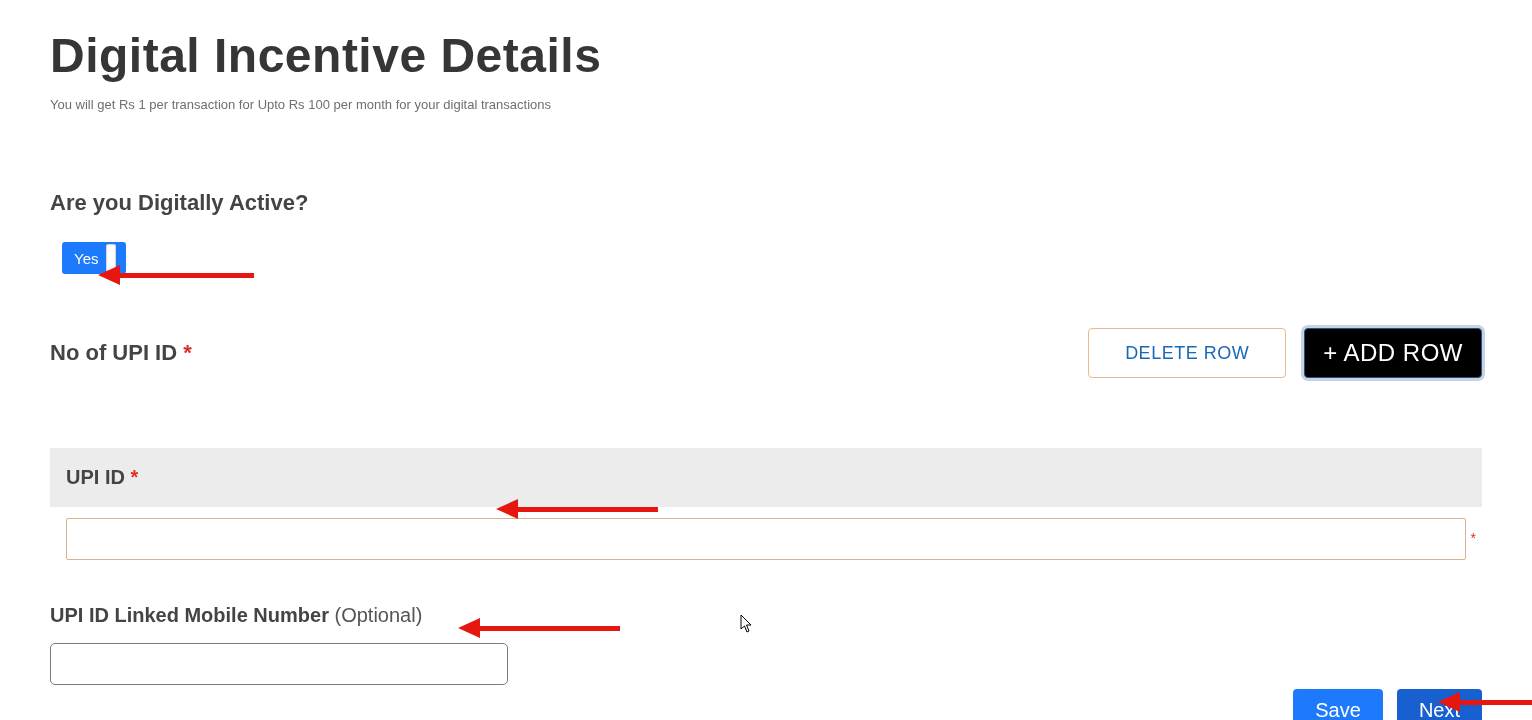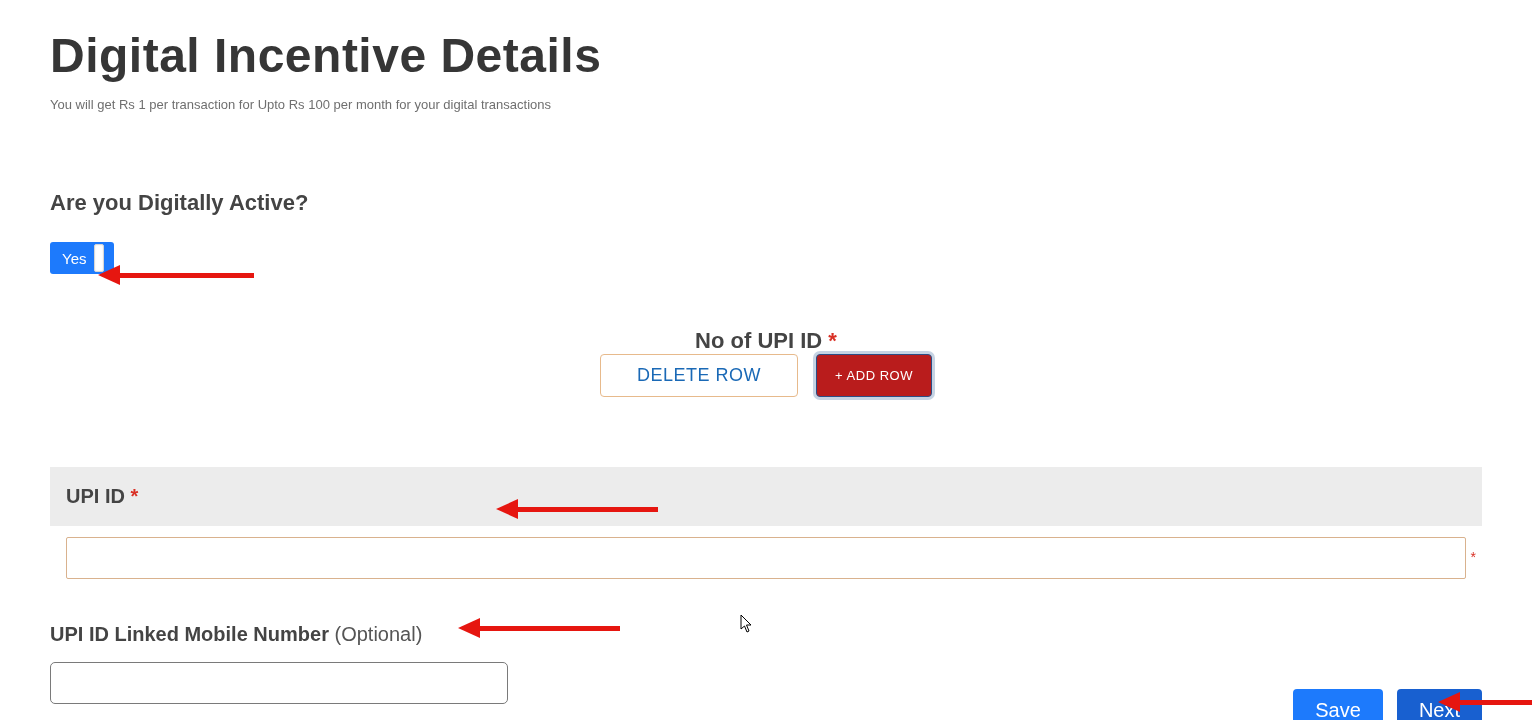--- a/index.html
+++ b/index.html
@@ -2,29 +2,29 @@
 <html><head>
 <meta charset="utf-8">
 <style>
   * { box-sizing: border-box; margin: 0; padding: 0; }
   html, body { width: 1532px; height: 720px; font-family: "Segoe UI", Arial, sans-serif; background:#ffffff; color:#333; }
   .page { position:relative; width:1532px; height:720px; padding:0 50px; }
   .title { font-size:48px; font-weight:600; color:#363636; letter-spacing:0.5px; margin-top:28px; }
   .subtitle { font-size:13px; color:#6f6f6f; margin-top:14px; }
   .q-active { font-size:22px; font-weight:600; color:#444; margin-top:78px; }
   .toggle-wrap { margin-top:26px; display:flex; align-items:center; }
-  .toggle { display:inline-flex; align-items:center; background:#1d7afc; color:#fff; border-radius:3px; height:32px; padding:0 10px 0 12px; font-size:15px; cursor:pointer; }
+  .toggle { display:inline-flex; align-items:center; background:#1d7afc; color:#fff; border-radius:3px; height:32px; padding:0 10px 0 12px; font-size:15px; cursor:pointer;margin-left:12px; }
   .toggle-switch { width:10px; height:28px; background:#ffffff; border:1px solid #d6d6d6; margin-left:8px; border-radius:2px; box-shadow:inset 0 0 2px rgba(0,0,0,.1); }
 
-  .row-no-upi { display:flex; justify-content:space-between; align-items:center; margin-top:54px;flex-direction:column; }
+  .row-no-upi { display:flex; justify-content:space-between; align-items:center; margin-top:54px; }
   .no-upi-label { font-size:22px; font-weight:600; color:#444; }
   .asterisk { color:#d93025; font-weight:600; }
   .row-buttons { display:flex; gap:18px; }
   .btn-delete { border:1px solid #e7ba8c; color:#1A69B6; background:#fff; font-size:18px; font-weight:500; letter-spacing:0.5px; padding:10px 36px; border-radius:4px; cursor:pointer; }
-  .btn-add { border:1px solid #2d4e85; background:#b91c1c; color:#fff; font-size:13px; font-weight:500; letter-spacing:0.5px; padding:10px 18px; border-radius:4px; cursor:pointer; box-shadow:0 0 0 3px rgba(29,79,145,.25); }
+  .btn-add { border:1px solid #2d4e85; background:#000000; color:#fff; font-size:24px; font-weight:500; letter-spacing:0.5px; padding:10px 18px; border-radius:4px; cursor:pointer; box-shadow:0 0 0 3px rgba(29,79,145,.25); }
 
   .upi-group { margin-top:70px; }
   .upi-header { background:#ececec; padding:18px 16px; font-size:20px; font-weight:600; color:#444; width:100%; }
   .upi-input-row { position:relative; padding:10px 16px 14px 16px; border-top:1px solid #fff; }
   .upi-input { width:100%; height:42px; border:1px solid #d9b28e; border-radius:2px; font-size:16px; padding:0 10px; }
   .req-star { position:absolute; right:6px; top:22px; color:#d93025; font-size:14px; }
 
   .mobile-label { font-size:20px; font-weight:600; color:#444; margin-top:30px; }
   .optional { font-weight:400; color:#555; font-size:20px; }
   .mobile-input { margin-top:16px; width:458px; height:42px; border:1.5px solid #7a7a7a; border-radius:5px; font-size:16px; padding:0 10px; }

